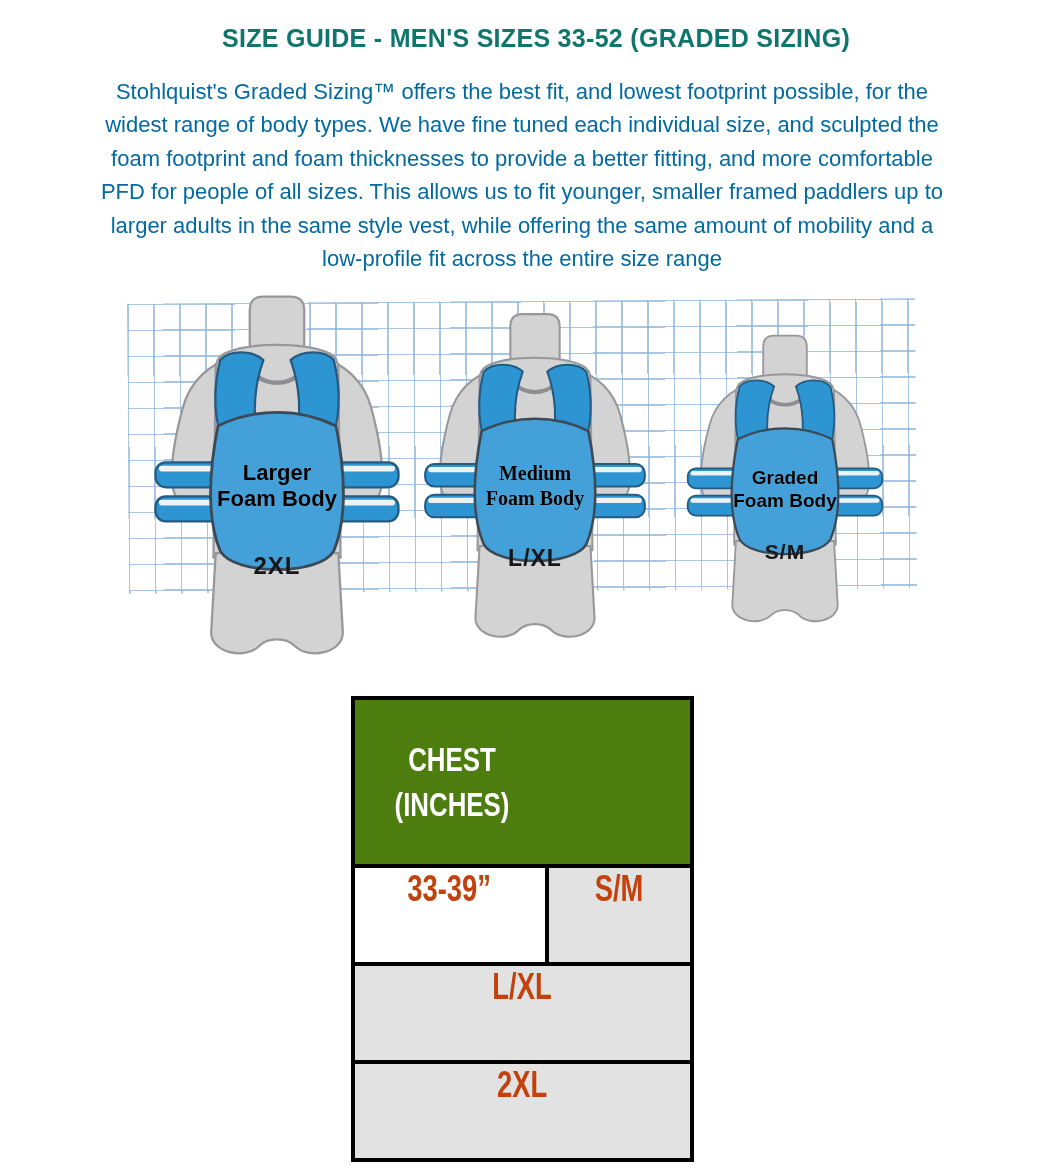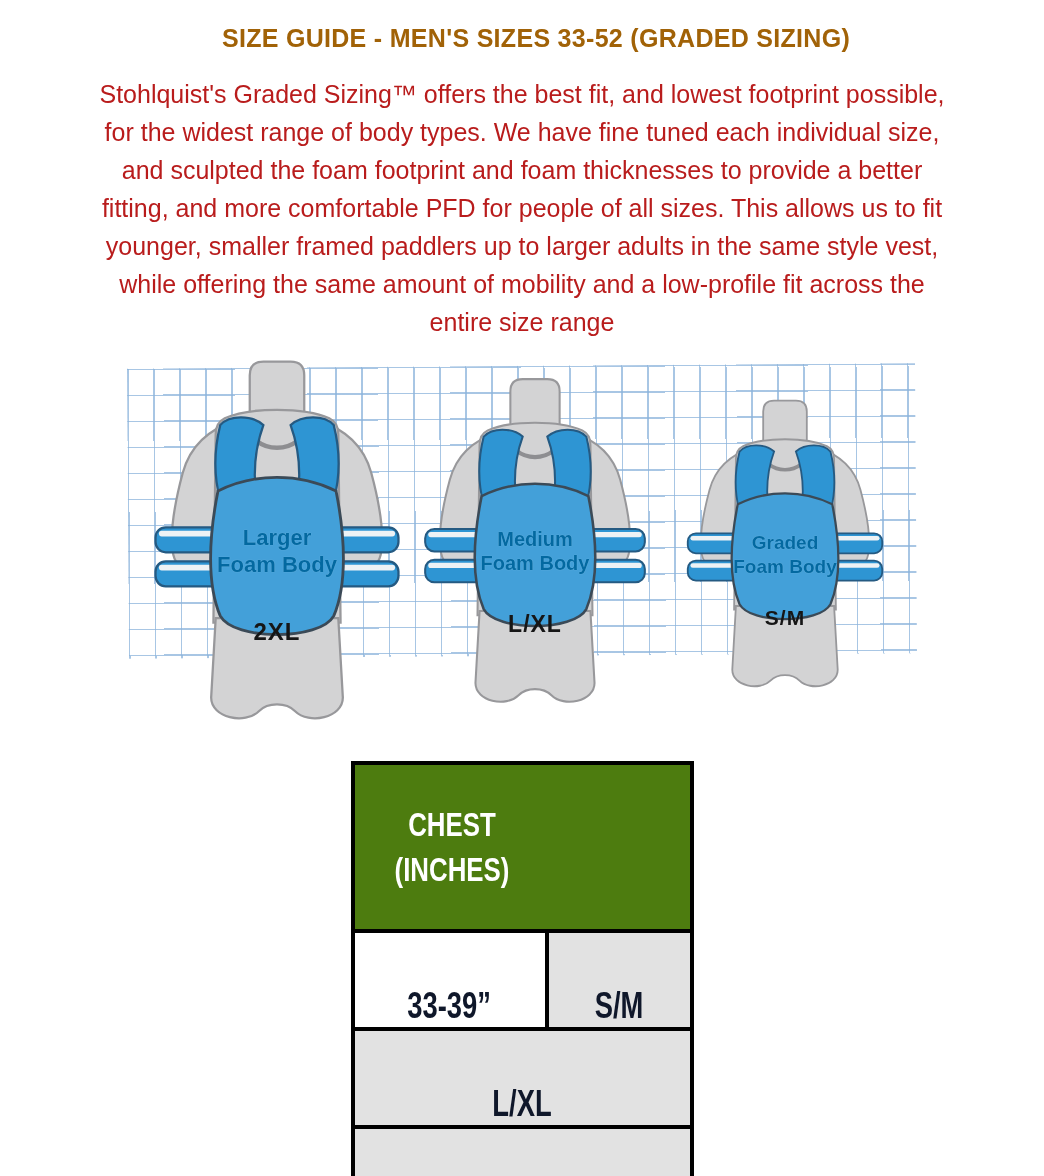--- a/index.html
+++ b/index.html
@@ -12,33 +12,33 @@
     overflow: hidden;
     position: relative;
   }
 
   
   .page-title {
     padding-top: 24px;
     text-align: center;
     font-size: 25px;
     font-weight: 700;
-    color: #a16207;
+    color: #0f766e;
     letter-spacing: 0.3px;
     padding-left: 28px;
   }
 
   
   .intro {
     width: 846px;
     margin: 22px auto 0;
     text-align: center;
-    font-size: 25px;
+    font-size: 22px;
     line-height: 1.52;
-    color: #b91c1c;
+    color: #0369a1;
   }
 
   
   .illustration {
     position: relative;
     width: 788px;
     height: 382px;
     margin: 18px auto 0;
   }
   .grid-bg {
@@ -53,27 +53,27 @@
   }
   .figure { position: absolute; }
   .figure svg { display: block; width: 100%; height: 100%; }
   .fig-1 { left: 24px;  top: -2px; width: 250px; height: 386px; }
   .fig-2 { left: 294px; top: 16px; width: 226px; height: 349px; }
   .fig-3 { left: 557px; top: 38px; width: 200px; height: 309px; }
 
   .vest-label {
     position: absolute; left: 0; right: 0; top: 43.5%;
     text-align: center;
-    color: #0369a1;
+    color: #000000;
     font-weight: 700;
     line-height: 1.22;
     text-shadow: 0 0 1px rgba(255,255,255,0.4);
   }
   .fig-1 .vest-label { font-size: 22px; }
-  .fig-2 .vest-label { font-size: 20px; }
+  .fig-2 .vest-label { font-size: 20px; font-family: Liberation Serif, serif; }
   .fig-3 .vest-label { font-size: 19px; }
 
   .size-label {
     position: absolute; left: 0; right: 0; top: 67.5%;
     text-align: center;
     color: #161616;
     font-weight: 700;
     letter-spacing: 1px;
   }
   .fig-1 .size-label { font-size: 24px; }
@@ -109,25 +109,25 @@
     transform-origin: 50% 50%;
     white-space: nowrap;
   }
   .st-row {
     display: flex;
     height: 98px;
     border-top: 4px solid #000000;
   }
   .st-cell {
     display: flex;
-    align-items: flex-end;
+    align-items: flex-start;
     justify-content: center;
     font-size: 36px;
     font-weight: 700;
-    color: #0f172a;
+    color: #c2410c;
   }
   .st-chest { width: 194px; background: #ffffff; border-right: 4px solid #000000; }
   .st-size  { flex: 1; background: #e2e2e2; }
 
   .defs-holder { position: absolute; width: 0; height: 0; overflow: hidden; }
 </style>
 </head>
 <body>
 
 <svg class="defs-holder" aria-hidden="true">

